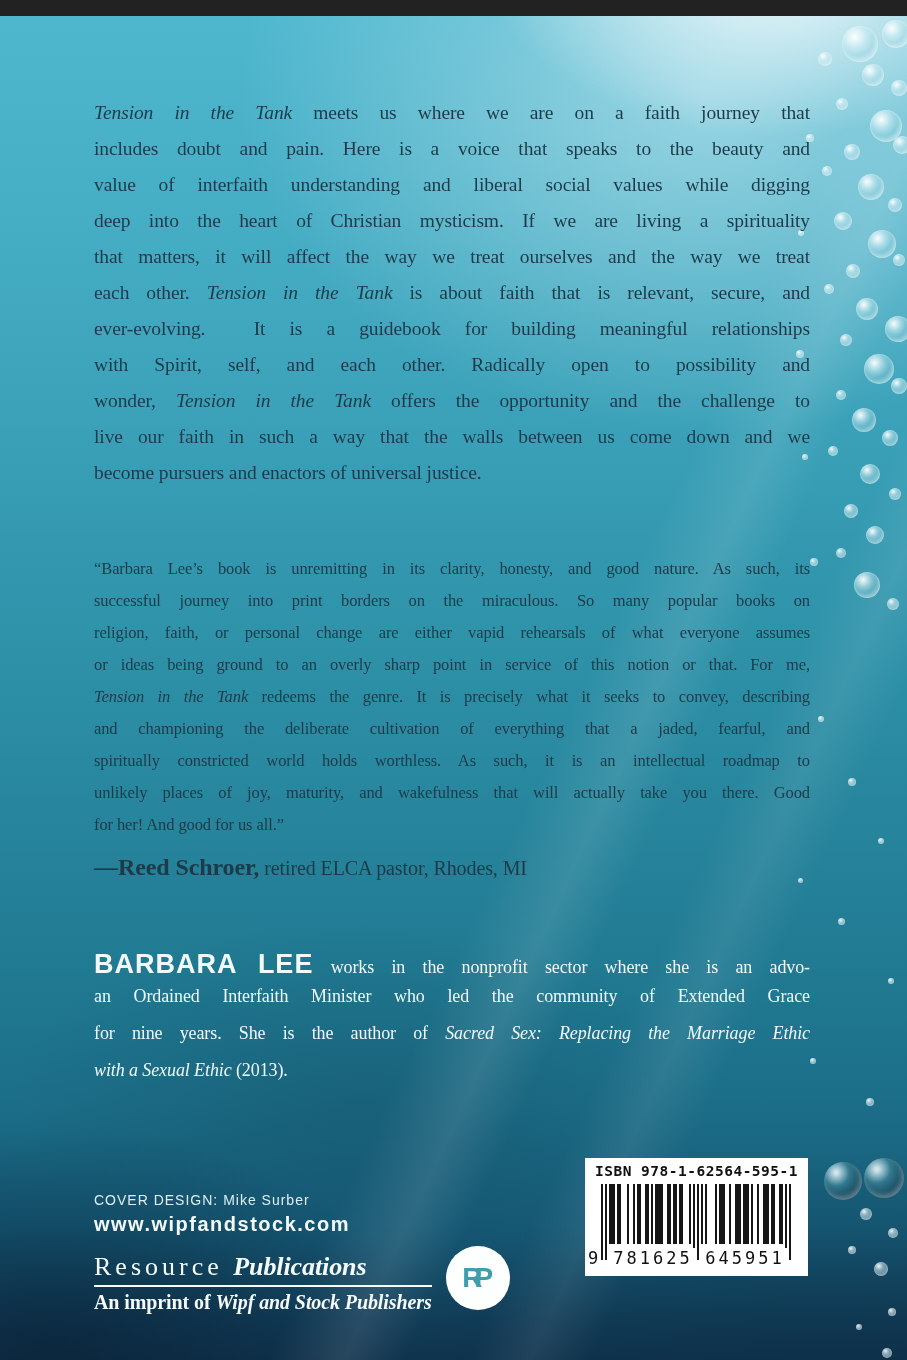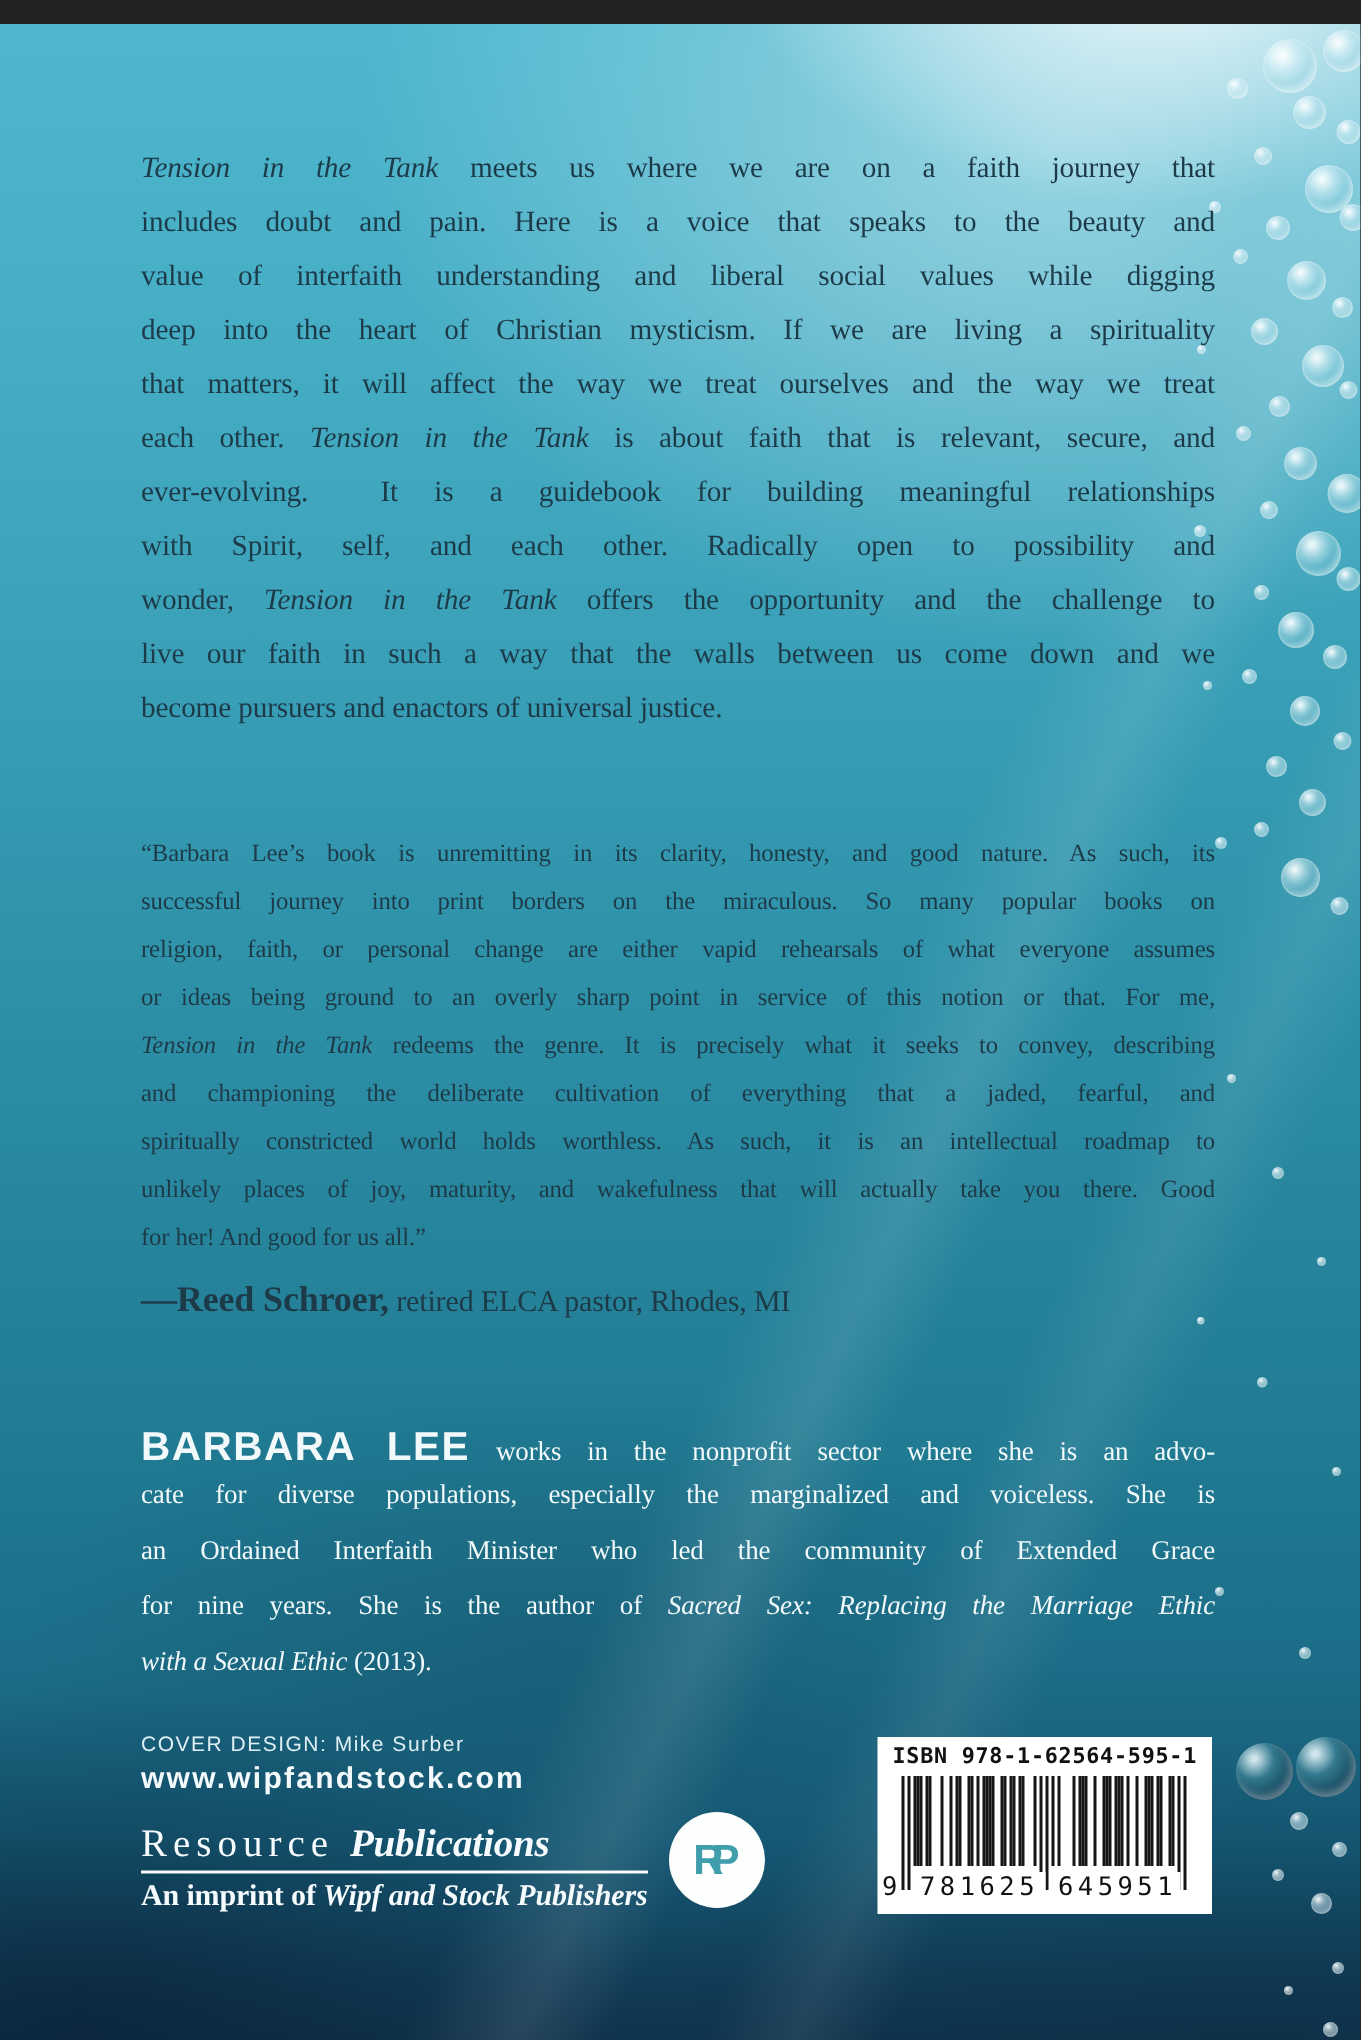--- a/index.html
+++ b/index.html
@@ -50,21 +50,21 @@
 
   .attrib{top:838px;font-size:20px;}
   .attrib .line{text-align:left;height:34px;}
   .attrib .line::after{width:0;}
   .attrib .run.b{font-size:24px;}
 
   .bio{top:933px;color:#f2f9fb;font-size:18px;}
   .bio .line{height:37px;}
 
   
-  .credits{position:absolute;left:94px;top:1138px;color:#eef7fa;}
+  .credits{position:absolute;left:94px;top:1176px;color:#eef7fa;}
   .cover-design{font-family:"Liberation Sans", sans-serif;font-size:14px;letter-spacing:1px;color:#ddeef4;}
   .website{font-family:"Liberation Sans", sans-serif;font-size:20px;font-weight:bold;letter-spacing:1.5px;margin-top:5px;color:#f4fafc;}
   .imprint{display:flex;align-items:flex-start;margin-top:16px;}
   .imprint-text{display:flex;flex-direction:column;}
   .imprint-name{font-size:26px;color:#f6fbfd;border-bottom:2px solid #f6fbfd;padding-bottom:3px;}
   .imprint-name .line{text-align:left;height:auto;}
   .imprint-name .line::after{width:0;}
   .imprint-sub{font-size:20px;color:#f6fbfd;margin-top:4px;}
   .imprint-sub .line{text-align:left;height:auto;}
   .imprint-sub .line::after{width:0;}
@@ -185,21 +185,20 @@
       <div class="line"><span class="run r">unlikely places of joy, maturity, and wakefulness that will actually take you there. Good</span></div>
       <div class="line last"><span class="run r">for her! And good for us all.”</span></div>
     </section>
 
   <div class="tblock attrib">
       <div class="line last"><span class="run b">—Reed Schroer,</span><span class="run r"> retired ELCA pastor, Rhodes, MI</span></div>
     </div>
 
   <section class="tblock bio">
       <div class="line"><span class="run nm">BARBARA LEE</span><span class="run r"> works in the nonprofit sector where she is an advo-</span></div>
-      <div class="line"><span class="run r">cate for diverse populations, especially the marginalized and voiceless. She is</span></div>
       <div class="line"><span class="run r">an Ordained Interfaith Minister who led the community of Extended Grace</span></div>
       <div class="line"><span class="run r">for nine years. She is the author of </span><span class="run i">Sacred Sex: Replacing the Marriage Ethic</span></div>
       <div class="line last"><span class="run i">with a Sexual Ethic</span><span class="run r"> (2013).</span></div>
     </section>
 
   <div class="credits">
     <div class="cover-design">COVER DESIGN: Mike Surber</div>
     <div class="website">www.wipfandstock.com</div>
     <div class="imprint">
       <div class="imprint-text">

